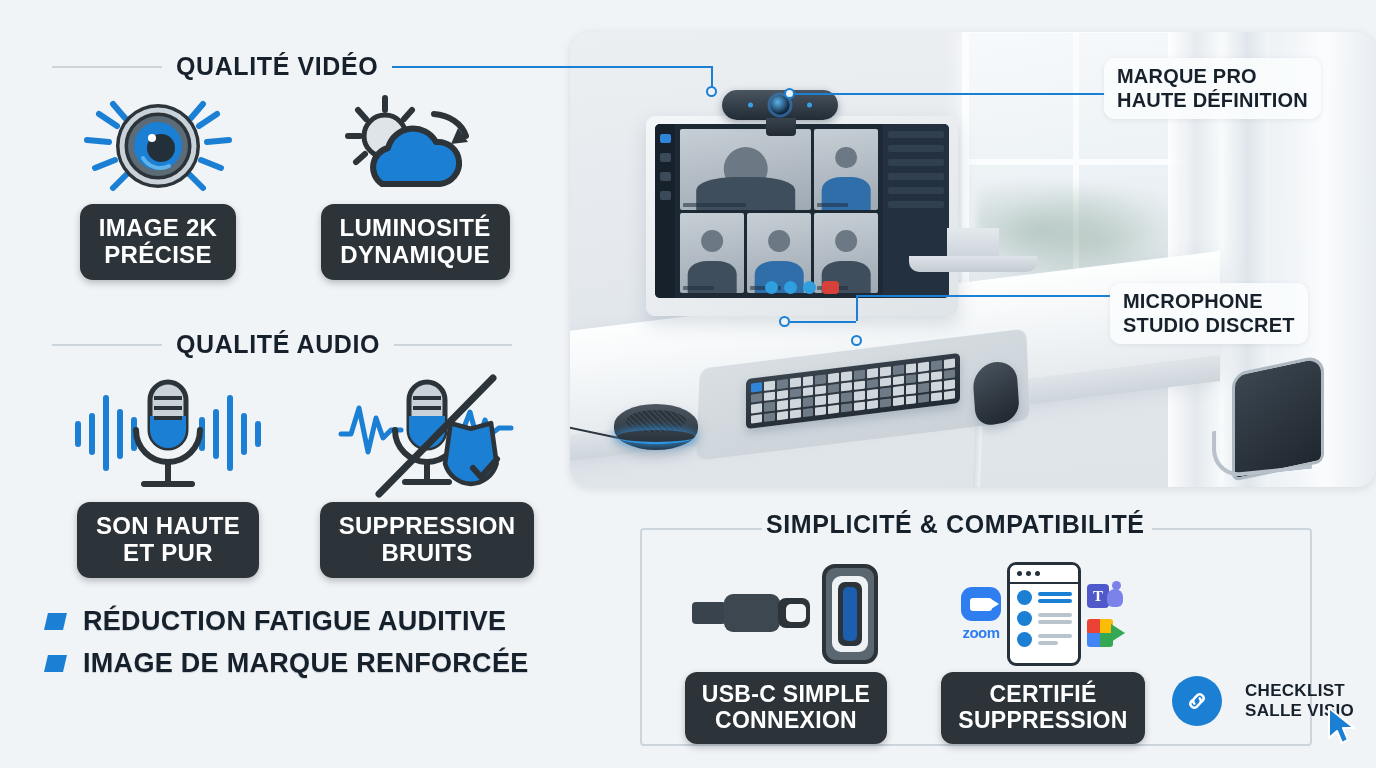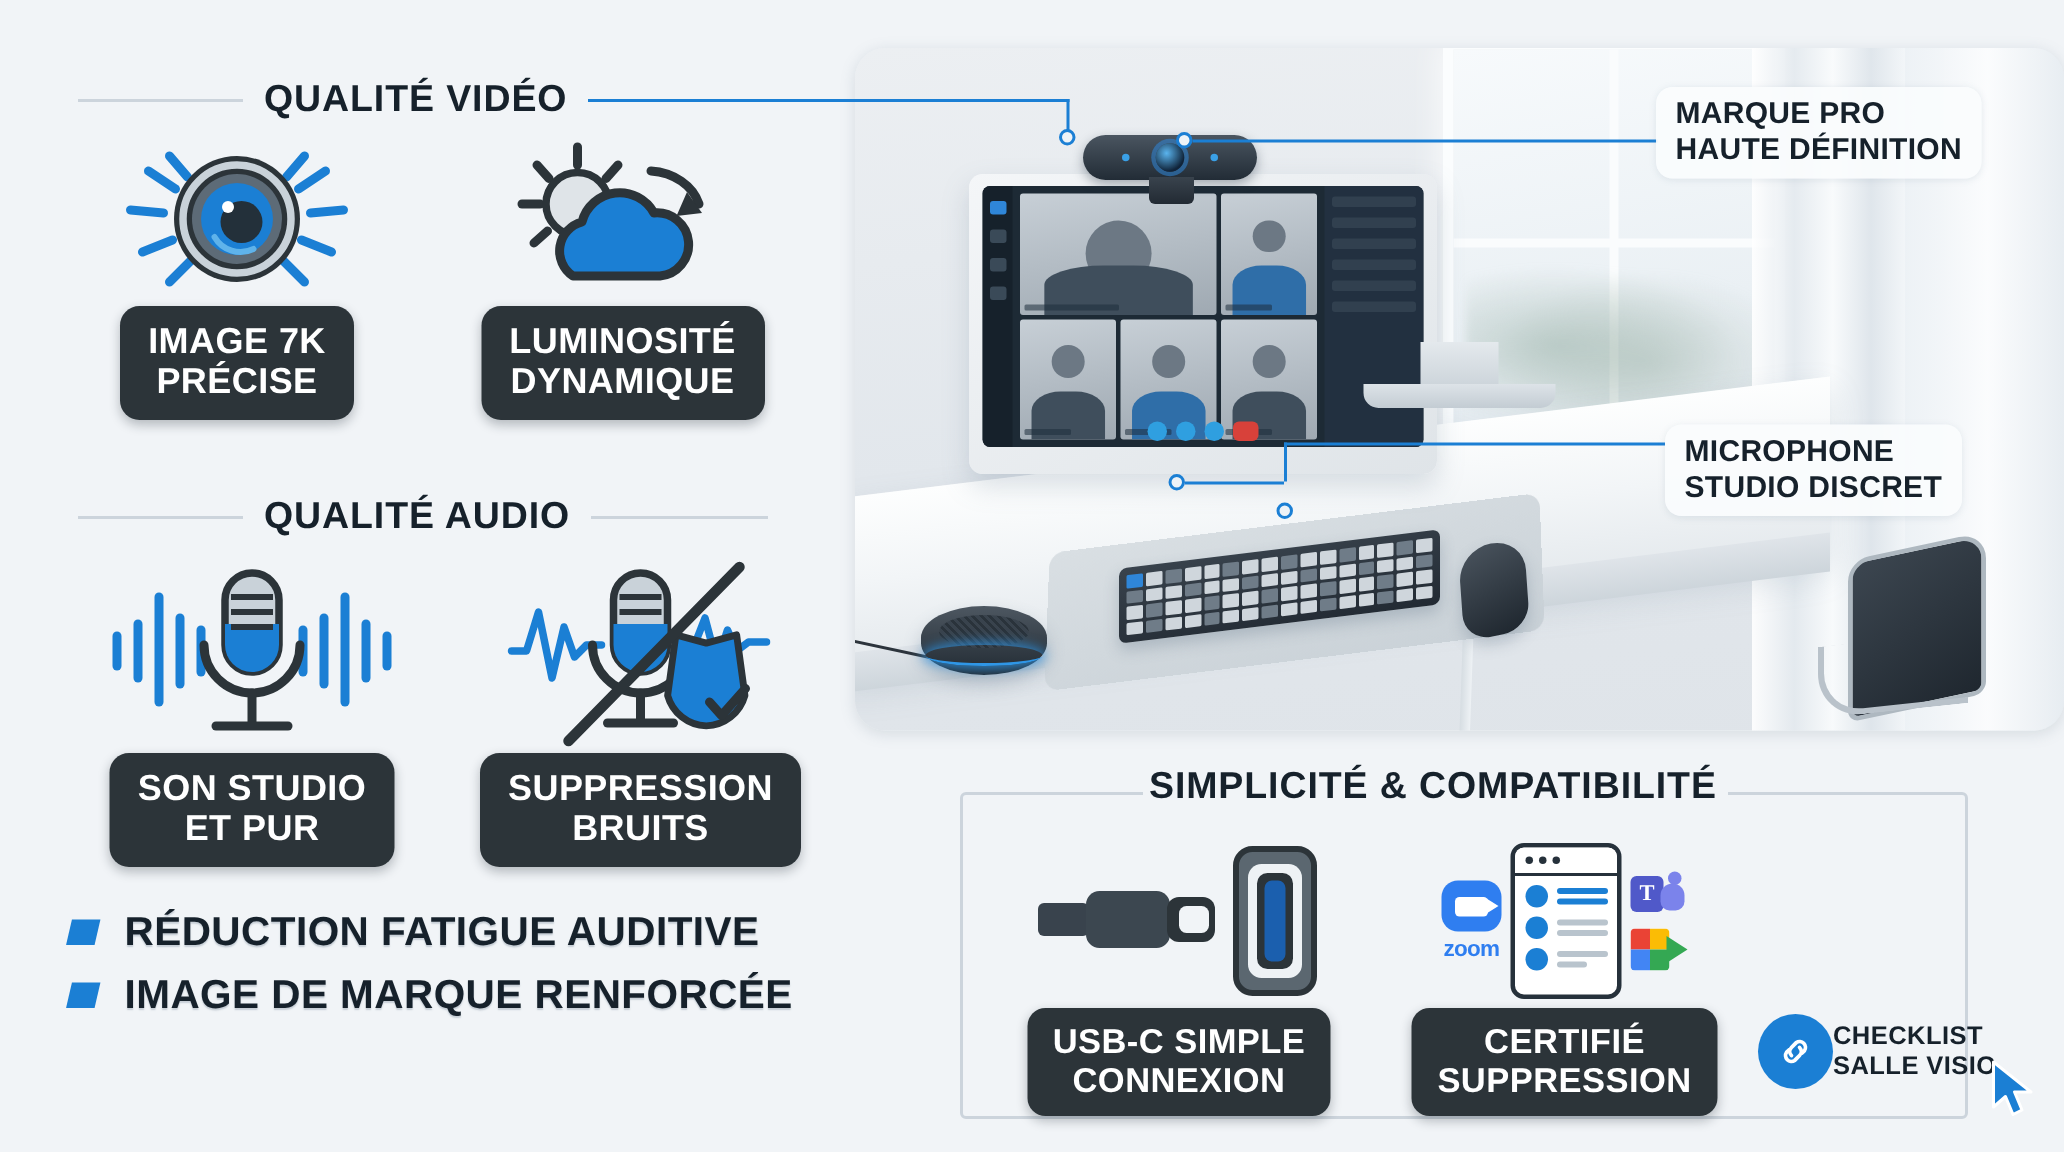--- a/index.html
+++ b/index.html
@@ -429,21 +429,21 @@
         <circle cx="85" cy="54" r="42" fill="#2c3439"></circle>
         <circle cx="85" cy="54" r="36" fill="none" stroke="#c9d2d9" stroke-width="5"></circle>
         <circle cx="85" cy="54" r="30" fill="#5d6b77"></circle>
         <circle cx="85" cy="54" r="24" fill="#1b7fd4"></circle>
         <circle cx="88" cy="56" r="14" fill="#23303a"></circle>
         <circle cx="79" cy="46" r="4" fill="#ffffff"></circle>
         <path d="M70 66 a20 20 0 0 0 26 8" fill="none" stroke="#5fb3ea" stroke-width="4" stroke-linecap="round"></path>
       </svg>
     </div>
     <div class="badge">
-      <div>IMAGE 7K</div>
+      <div>IMAGE 2K</div>
       <div>PRÉCISE</div>
     </div>
   </div>
 
   <div class="card" style="left:300px;top:92px;width:230px;">
     <div class="icon-wrap">
       <svg width="170" height="112" viewBox="0 0 170 112" aria-hidden="true">
         <g stroke="#2c3439" stroke-width="6" stroke-linecap="round">
           <line x1="55" y1="6" x2="55" y2="18"></line>
           <line x1="28" y1="18" x2="36" y2="27"></line>
@@ -490,21 +490,21 @@
           <line x1="86" y1="26" x2="114" y2="26"></line>
           <line x1="86" y1="36" x2="114" y2="36"></line>
           <line x1="86" y1="46" x2="114" y2="46"></line>
         </g>
         <path d="M68 58 a32 32 0 0 0 64 0" fill="none" stroke="#2c3439" stroke-width="6" stroke-linecap="round"></path>
         <line x1="100" y1="90" x2="100" y2="110" stroke="#2c3439" stroke-width="6" stroke-linecap="round"></line>
         <line x1="76" y1="112" x2="124" y2="112" stroke="#2c3439" stroke-width="6" stroke-linecap="round"></line>
       </svg>
     </div>
     <div class="badge">
-      <div>SON STUDIO</div>
+      <div>SON HAUTE</div>
       <div>ET PUR</div>
     </div>
   </div>
 
   <div class="card" style="left:312px;top:372px;width:230px;">
     <div class="icon-wrap">
       <svg width="200" height="130" viewBox="0 0 200 130" aria-hidden="true">
         <path d="M14 62 l10 0 l8 -26 l9 44 l8 -34 l7 20 l8 -8 l10 0" fill="none" stroke="#1b7fd4" stroke-width="5" stroke-linecap="round" stroke-linejoin="round"></path>
         <path d="M128 58 l8 0 l7 -18 l8 30 l7 -22 l6 14 l8 -6 l12 0" fill="none" stroke="#1b7fd4" stroke-width="5" stroke-linecap="round" stroke-linejoin="round"></path>
         <rect x="82" y="10" width="36" height="66" rx="18" fill="#c9d2d9" stroke="#2c3439" stroke-width="5"></rect>
@@ -613,21 +613,21 @@
           <div class="meet-tri"></div>
         </div>
       </div>
     </div>
     <div class="badge sm">
       <div>CERTIFIÉ</div>
       <div>SUPPRESSION</div>
     </div>
   </div>
 
-  <div style="position:absolute;left:1172px;top:676px;display:flex;align-items:center;gap:0;">
+  <div style="position:absolute;left:1172px;top:676px;display:flex;align-items:center;gap:23px;">
     <div class="link-ic">
       <svg width="26" height="26" viewBox="0 0 24 24" aria-hidden="true">
         <path d="M9.5 14.5 a3.6 3.6 0 0 1 0 -5 l3 -3 a3.6 3.6 0 0 1 5 5 l-1.4 1.4" fill="none" stroke="#ffffff" stroke-width="2.3" stroke-linecap="round"></path>
         <path d="M14.5 9.5 a3.6 3.6 0 0 1 0 5 l-3 3 a3.6 3.6 0 0 1 -5 -5 l1.4 -1.4" fill="none" stroke="#ffffff" stroke-width="2.3" stroke-linecap="round"></path>
       </svg>
     </div>
     <div class="chk-txt">
       <div>CHECKLIST</div>
       <div>SALLE VISIO</div>
     </div>

